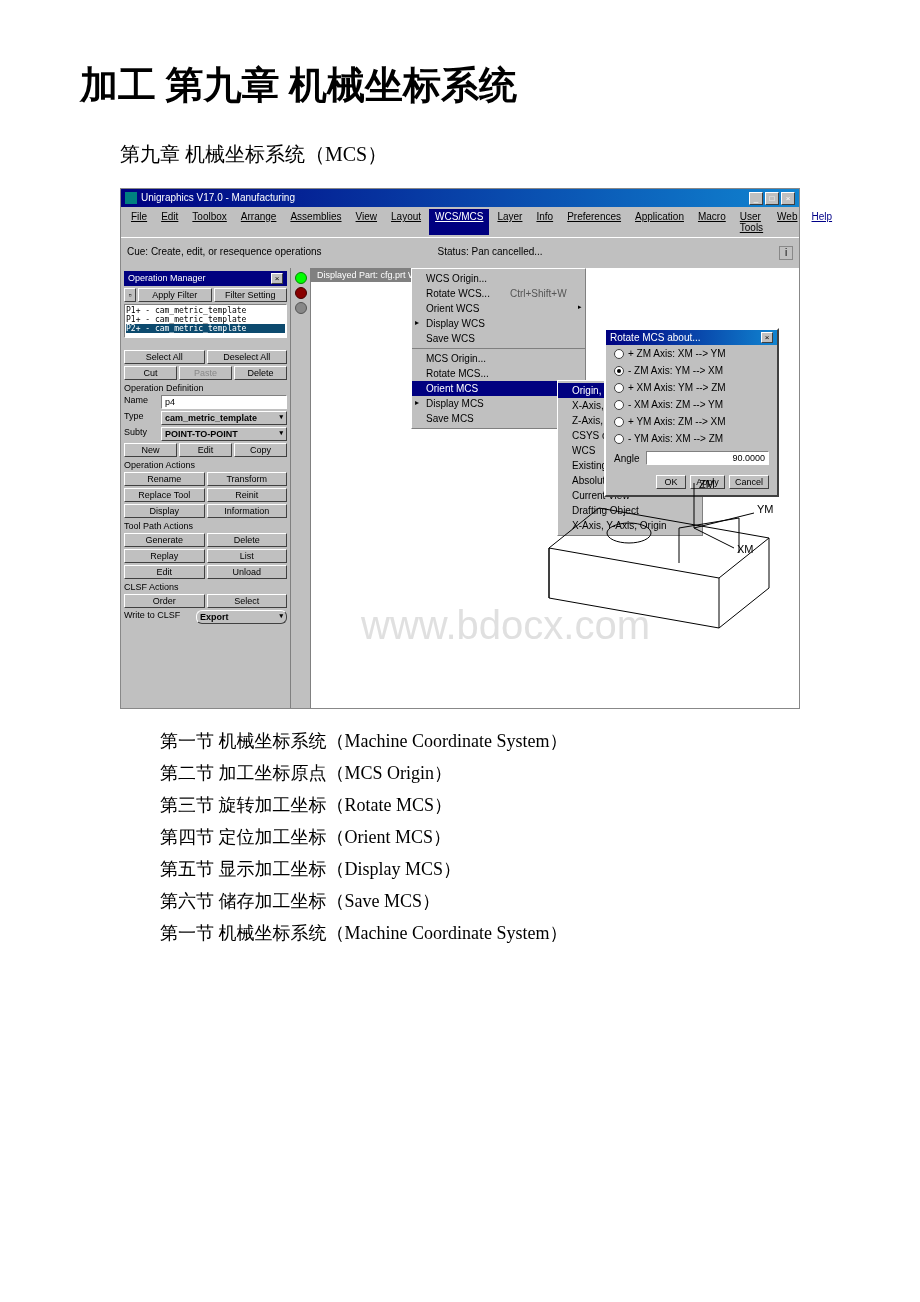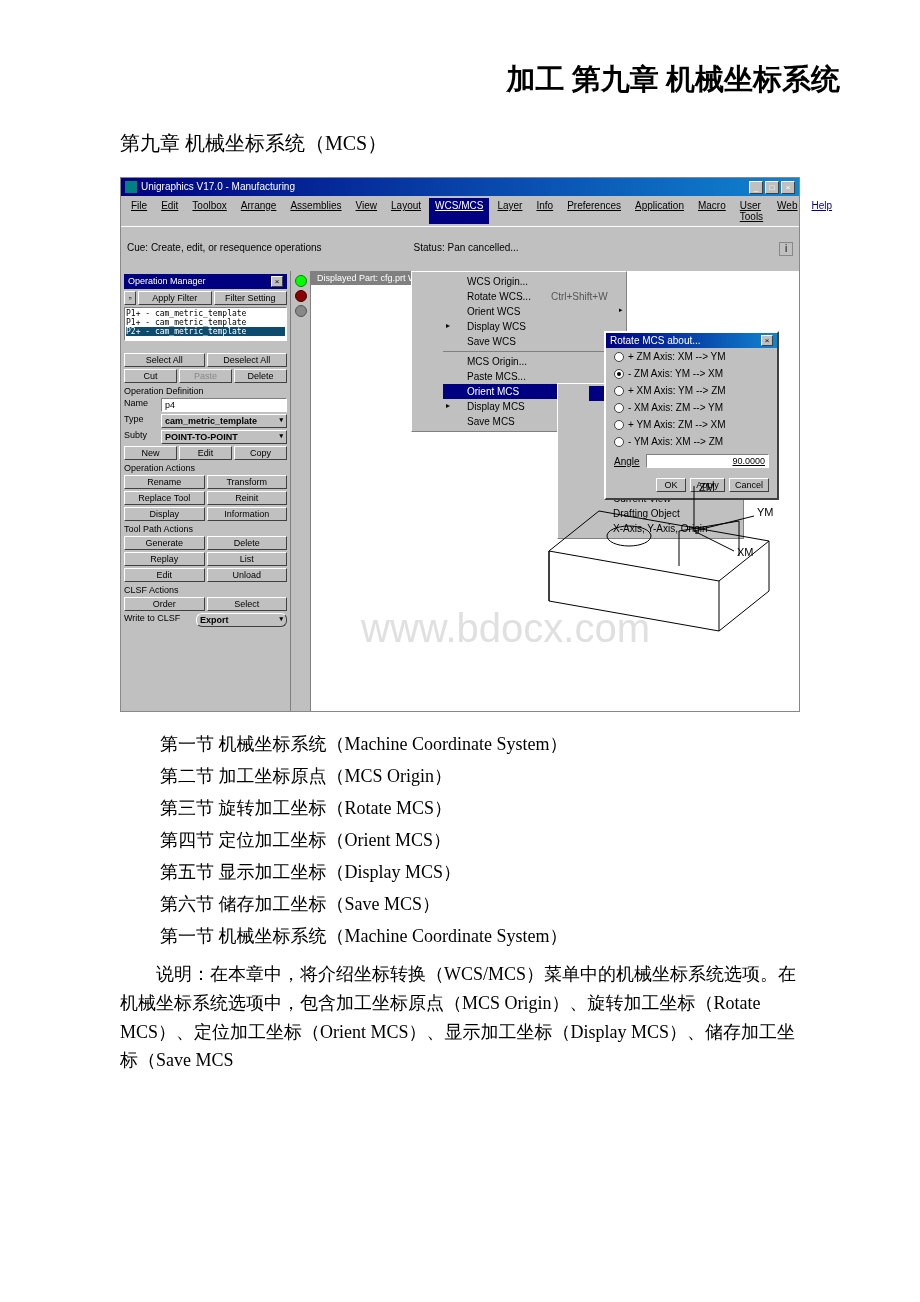--- a/index.html
+++ b/index.html
@@ -1,18 +1,18 @@
 <!DOCTYPE html>
 <html><head>
   <meta charset="utf-8">
   <style>
     * { box-sizing: border-box; margin: 0; padding: 0; }
     body { background: #fff; font-family: "SimSun", serif; width: 920px; }
     .page { padding: 60px 80px 40px 80px; }
-    .title { font-size: 29px; font-weight: bold; text-align: right; margin-bottom: 30px; }
+    .title { font-size: 38px; font-weight: bold; text-align: left; margin-bottom: 30px; }
     .subtitle { font-size: 20px; margin: 15px 0 20px 40px; }
     .screenshot {
       margin: 0 40px 20px 40px;
       border: 1px solid #888;
       background: #c0c0c0;
       font-family: Arial, sans-serif;
       font-size: 10px;
       color: #000;
     }
     .titlebar {
@@ -28,22 +28,22 @@
     .win-btn {
       width: 14px; height: 13px; background: #c0c0c0;
       border: 1px solid #fff; border-right-color: #404040; border-bottom-color: #404040;
       font-size: 8px; text-align: center; line-height: 11px;
     }
     .menubar { display: flex; gap: 2px; padding: 2px 4px; background: #c0c0c0; }
     .menubar span { padding: 2px 6px; }
     .menubar span u { text-decoration: underline; }
     .menubar span.active { background: #000080; color: #fff; }
     .helplink { margin-left: auto; text-decoration: underline; color: #008; }
-    .cue-row { display: flex; padding: 15px 6px; background: #c0c0c0; border-top: 1px solid #fff; }
-    .cue-row .status { margin-left: 92px; }
+    .cue-row { display: flex; padding: 8px 6px; background: #c0c0c0; border-top: 1px solid #fff; }
+    .cue-row .status { margin-left: 116px; }
     .cue-row .icon-right { margin-left: auto; width: 14px; height: 14px; border: 1px solid #888; text-align: center; }
     .main-area { display: flex; height: 440px; }
     .sidebar {
       width: 170px; background: #c0c0c0; border-right: 1px solid #808080;
       padding: 3px; font-size: 9px;
     }
     .panel-title {
       background: #000080; color: #fff; padding: 2px 4px;
       display: flex; justify-content: space-between;
     }
@@ -86,41 +86,41 @@
     }
     .canvas-title {
       position: absolute; top: 0; left: 0; background: #808080; color: #fff;
       padding: 2px 6px; font-size: 9px;
     }
     .dropdown-menu {
       position: absolute; background: #c0c0c0; border: 1px solid #808080;
       border-top-color: #fff; border-left-color: #fff;
       font-size: 10px; padding: 2px 0;
     }
-    .dropdown-menu .mi { padding: 2px 18px 2px 24px; white-space: nowrap; position: relative; margin-left: 31px; }
+    .dropdown-menu .mi { padding: 2px 18px 2px 14px; white-space: nowrap; position: relative; }
     .dropdown-menu .mi.sep { border-top: 1px solid #808080; margin-top: 2px; padding-top: 4px; }
     .dropdown-menu .mi.checked::before { content: "▸"; position: absolute; left: 3px; font-size: 8px; }
     .dropdown-menu .mi.highlight { background: #000080; color: #fff; }
     .dropdown-menu .mi .shortcut { margin-left: 20px; color: #555; }
     .dropdown-menu .mi .arrow-r { position: absolute; right: 3px; font-size: 7px; }
     .dialog {
       position: absolute; background: #c0c0c0;
       border: 2px solid #404040; border-top-color: #fff; border-left-color: #fff;
       font-size: 10px;
       margin-top: 20px;
     }
     .dialog .dlg-title {
       background: linear-gradient(to right, #000080, #1084d0);
       color: #fff; padding: 2px 4px; display: flex; justify-content: space-between;
     }
     .dialog .dlg-title .x { background: #c0c0c0; color: #000; width: 12px; text-align: center; border: 1px solid #fff; border-right-color: #404040; border-bottom-color: #404040; font-size: 8px; }
     .dialog .radio-row { padding: 3px 8px; display: flex; align-items: center; gap: 4px; }
     .dialog .radio { width: 10px; height: 10px; border: 1px solid #404040; border-radius: 50%; background: #fff; display: flex; align-items: center; justify-content: center; }
     .dialog .radio.on::after { content: ""; width: 4px; height: 4px; background: #000; border-radius: 50%; }
-    .dialog .angle-row { display: flex; padding: 4px 8px; gap: 6px; align-items: center; text-decoration: underline; }
+    .dialog .angle-row { display: flex; padding: 4px 8px; gap: 6px; align-items: center; }
     .dialog .btn-row { padding: 4px 8px; display: flex; gap: 4px; justify-content: flex-end; }
     .geom { position: absolute; right: 20px; bottom: 30px; }
     .watermark {
       position: absolute; left: 50px; bottom: 60px;
       font-size: 40px; color: #e0e0e0; font-family: Arial;
       pointer-events: none;
     }
     .statusbar { background: #c0c0c0; padding: 2px 6px; border-top: 1px solid #fff; font-size: 9px; }
     .statusbar .wl-input { display: inline-block; background: #fff; border: 1px solid #808080; width: 30px; padding: 0 2px; }
     .toc-line { font-size: 18px; margin: 8px 0 8px 80px; }
@@ -265,21 +265,21 @@
       <div class="canvas">
         <div class="canvas-title">Displayed Part: cfg.prt   Wo</div>
 
         <div class="dropdown-menu" style="top:0; left:100px;">
           <div class="mi">WCS Origin...</div>
           <div class="mi"><span>Rotate WCS...</span><span class="shortcut">Ctrl+Shift+W</span></div>
           <div class="mi"><span>Orient WCS</span><span class="arrow-r">▸</span></div>
           <div class="mi checked">Display WCS</div>
           <div class="mi">Save WCS</div>
           <div class="mi sep">MCS Origin...</div>
-          <div class="mi">Paste MCS...</div>
+          <div class="mi">Rotate MCS...</div>
           <div class="mi highlight"><span>Orient MCS</span><span class="arrow-r">▸</span></div>
           <div class="mi checked">Display MCS</div>
           <div class="mi">Save MCS</div>
         </div>
 
         <div class="dropdown-menu" style="top:112px; left:246px;">
           <div class="mi highlight">Origin, X-Point, Y-Point</div>
           <div class="mi">X-Axis, Y-Axis</div>
           <div class="mi">Z-Axis, X-Point</div>
           <div class="mi">CSYS of Arc/Conic/Plane</div>
@@ -354,14 +354,13 @@
   </div>
 
   <div class="toc-line">第一节 机械坐标系统（Machine Coordinate System）</div>
   <div class="toc-line">第二节 加工坐标原点（MCS Origin）</div>
   <div class="toc-line">第三节 旋转加工坐标（Rotate MCS）</div>
   <div class="toc-line">第四节 定位加工坐标（Orient MCS）</div>
   <div class="toc-line">第五节 显示加工坐标（Display MCS）</div>
   <div class="toc-line">第六节 储存加工坐标（Save MCS）</div>
   <div class="toc-line">第一节 机械坐标系统（Machine Coordinate System）</div>
 
-  <div class="body-para">说明：在本章中，将介绍坐标转换（WCS/MCS）菜单中的机械坐标系统选项。在机械坐标系统选项中，包含加工坐标原点（MCS Origin）、旋转加工坐标（Rotate MCS）、定位加工坐标（Orient MCS）、显示加工坐标（Display MCS）、储存加工坐标（Save MCS</div>
 </div>
 
 </body></html>

